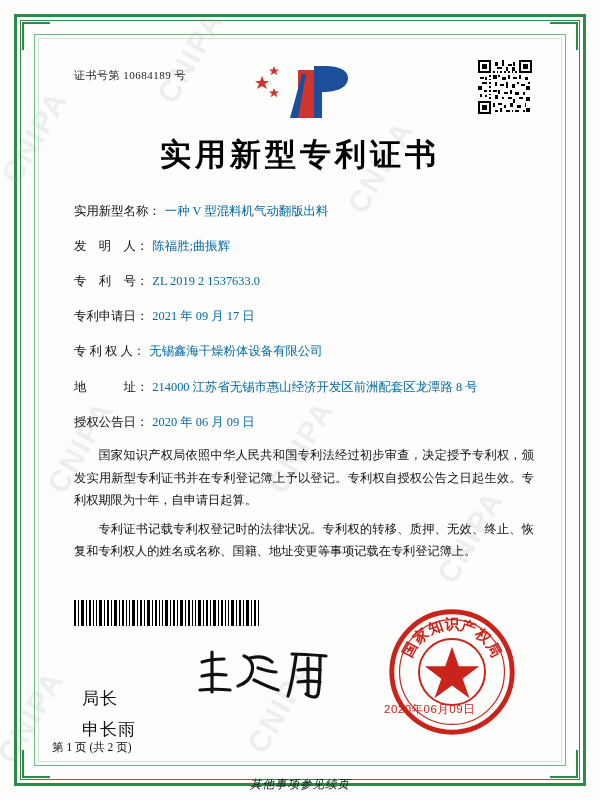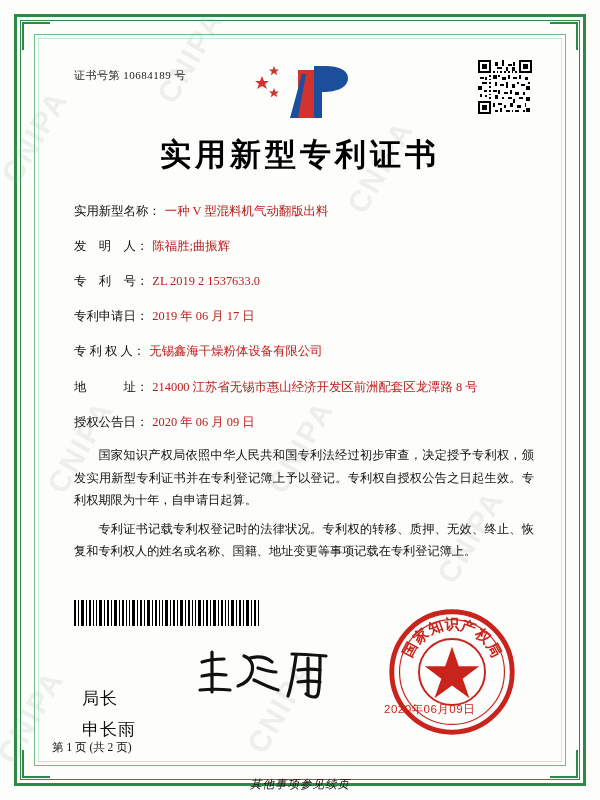--- a/index.html
+++ b/index.html
@@ -164,21 +164,21 @@
     line-height: 1.5;
   }
   .field-label {
     white-space: pre;
     flex: 0 0 auto;
     color: #111;
     text-align: center;
   }
   .field-value {
     margin-left: 4px;
-    color: #b91c1c;
+    color: #0369a1;
     flex: 1 1 auto;
   }
   .field-row.inline2 {
     display: flex;
   }
   .field-row.inline2 .seg2 {
     margin-left: 34px;
     display: flex;
   }
 
@@ -415,21 +415,21 @@
       <div class="field-row">
         <span class="field-label">发　明　人：</span>
         <span class="field-value">陈福胜;曲振辉</span>
       </div>
       <div class="field-row">
         <span class="field-label">专　利　号：</span>
         <span class="field-value">ZL 2019 2 1537633.0</span>
       </div>
       <div class="field-row">
         <span class="field-label">专利申请日：</span>
-        <span class="field-value">2019 年 06 月 17 日</span>
+        <span class="field-value">2021 年 09 月 17 日</span>
       </div>
       <div class="field-row">
         <span class="field-label">专 利 权 人：</span>
         <span class="field-value">无锡鑫海干燥粉体设备有限公司</span>
       </div>
       <div class="field-row">
         <span class="field-label">地　　　址：</span>
         <span class="field-value">214000 江苏省无锡市惠山经济开发区前洲配套区龙潭路 8 号</span>
       </div>
       <div class="field-row inline2">

